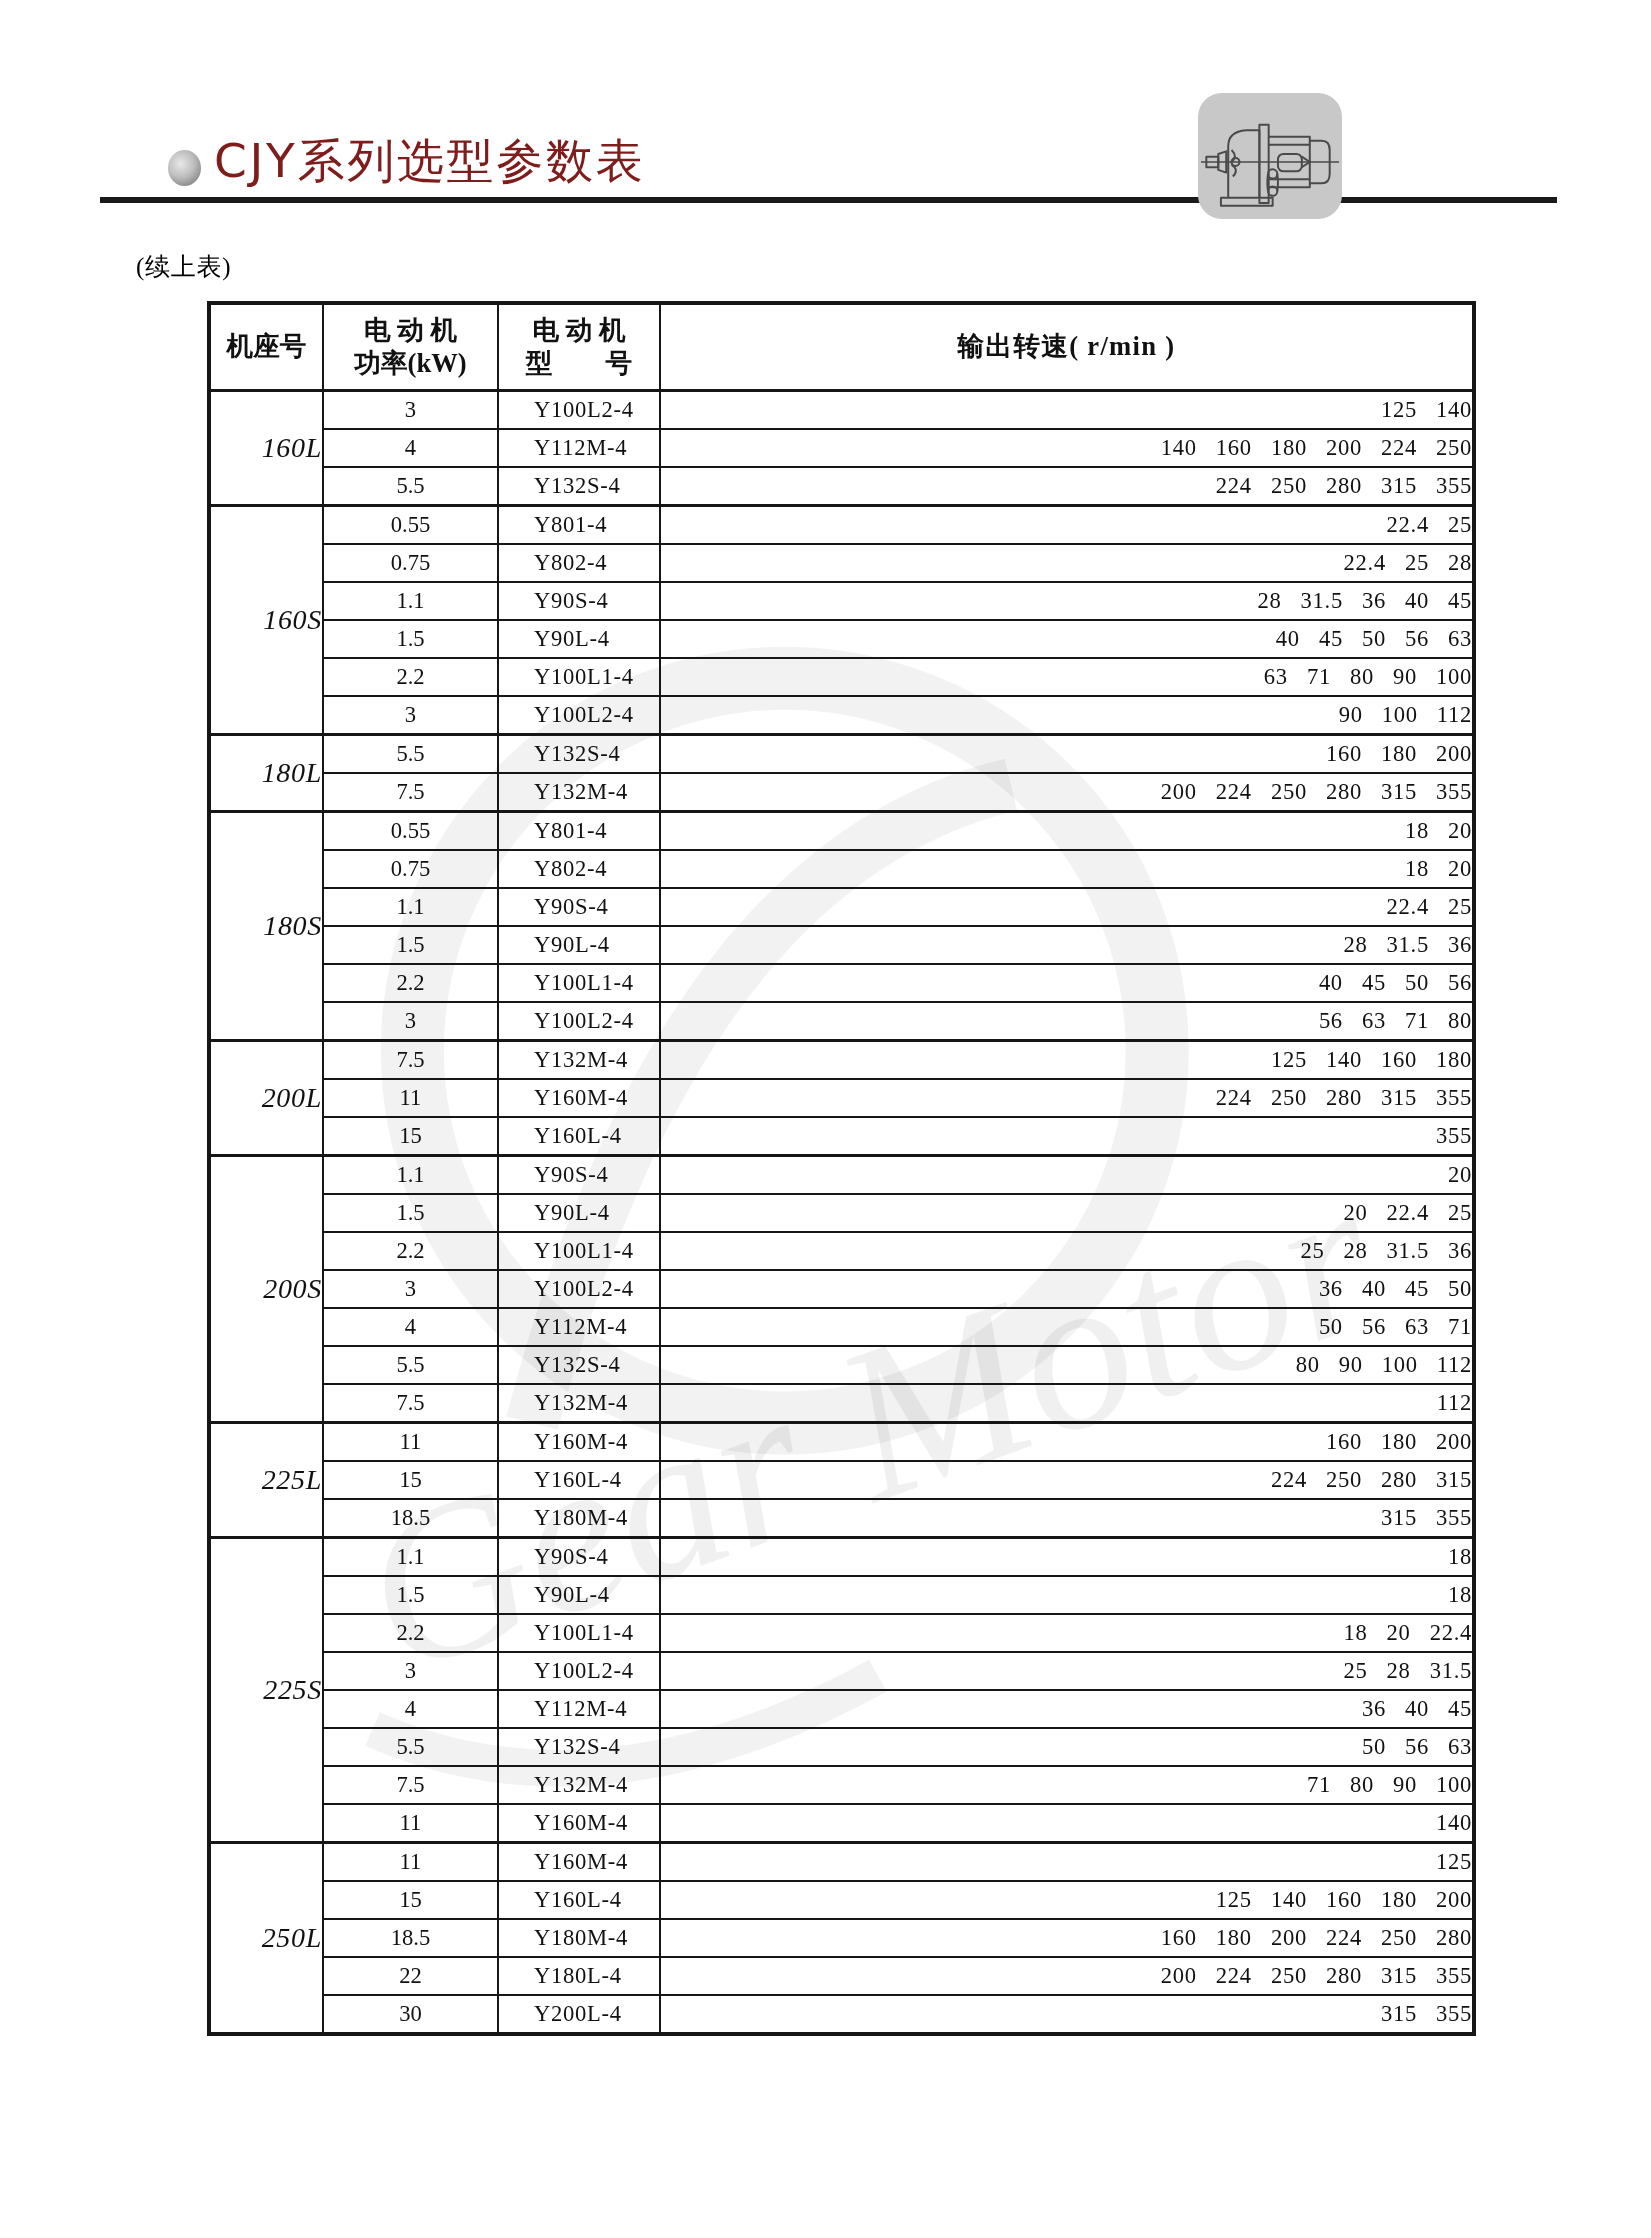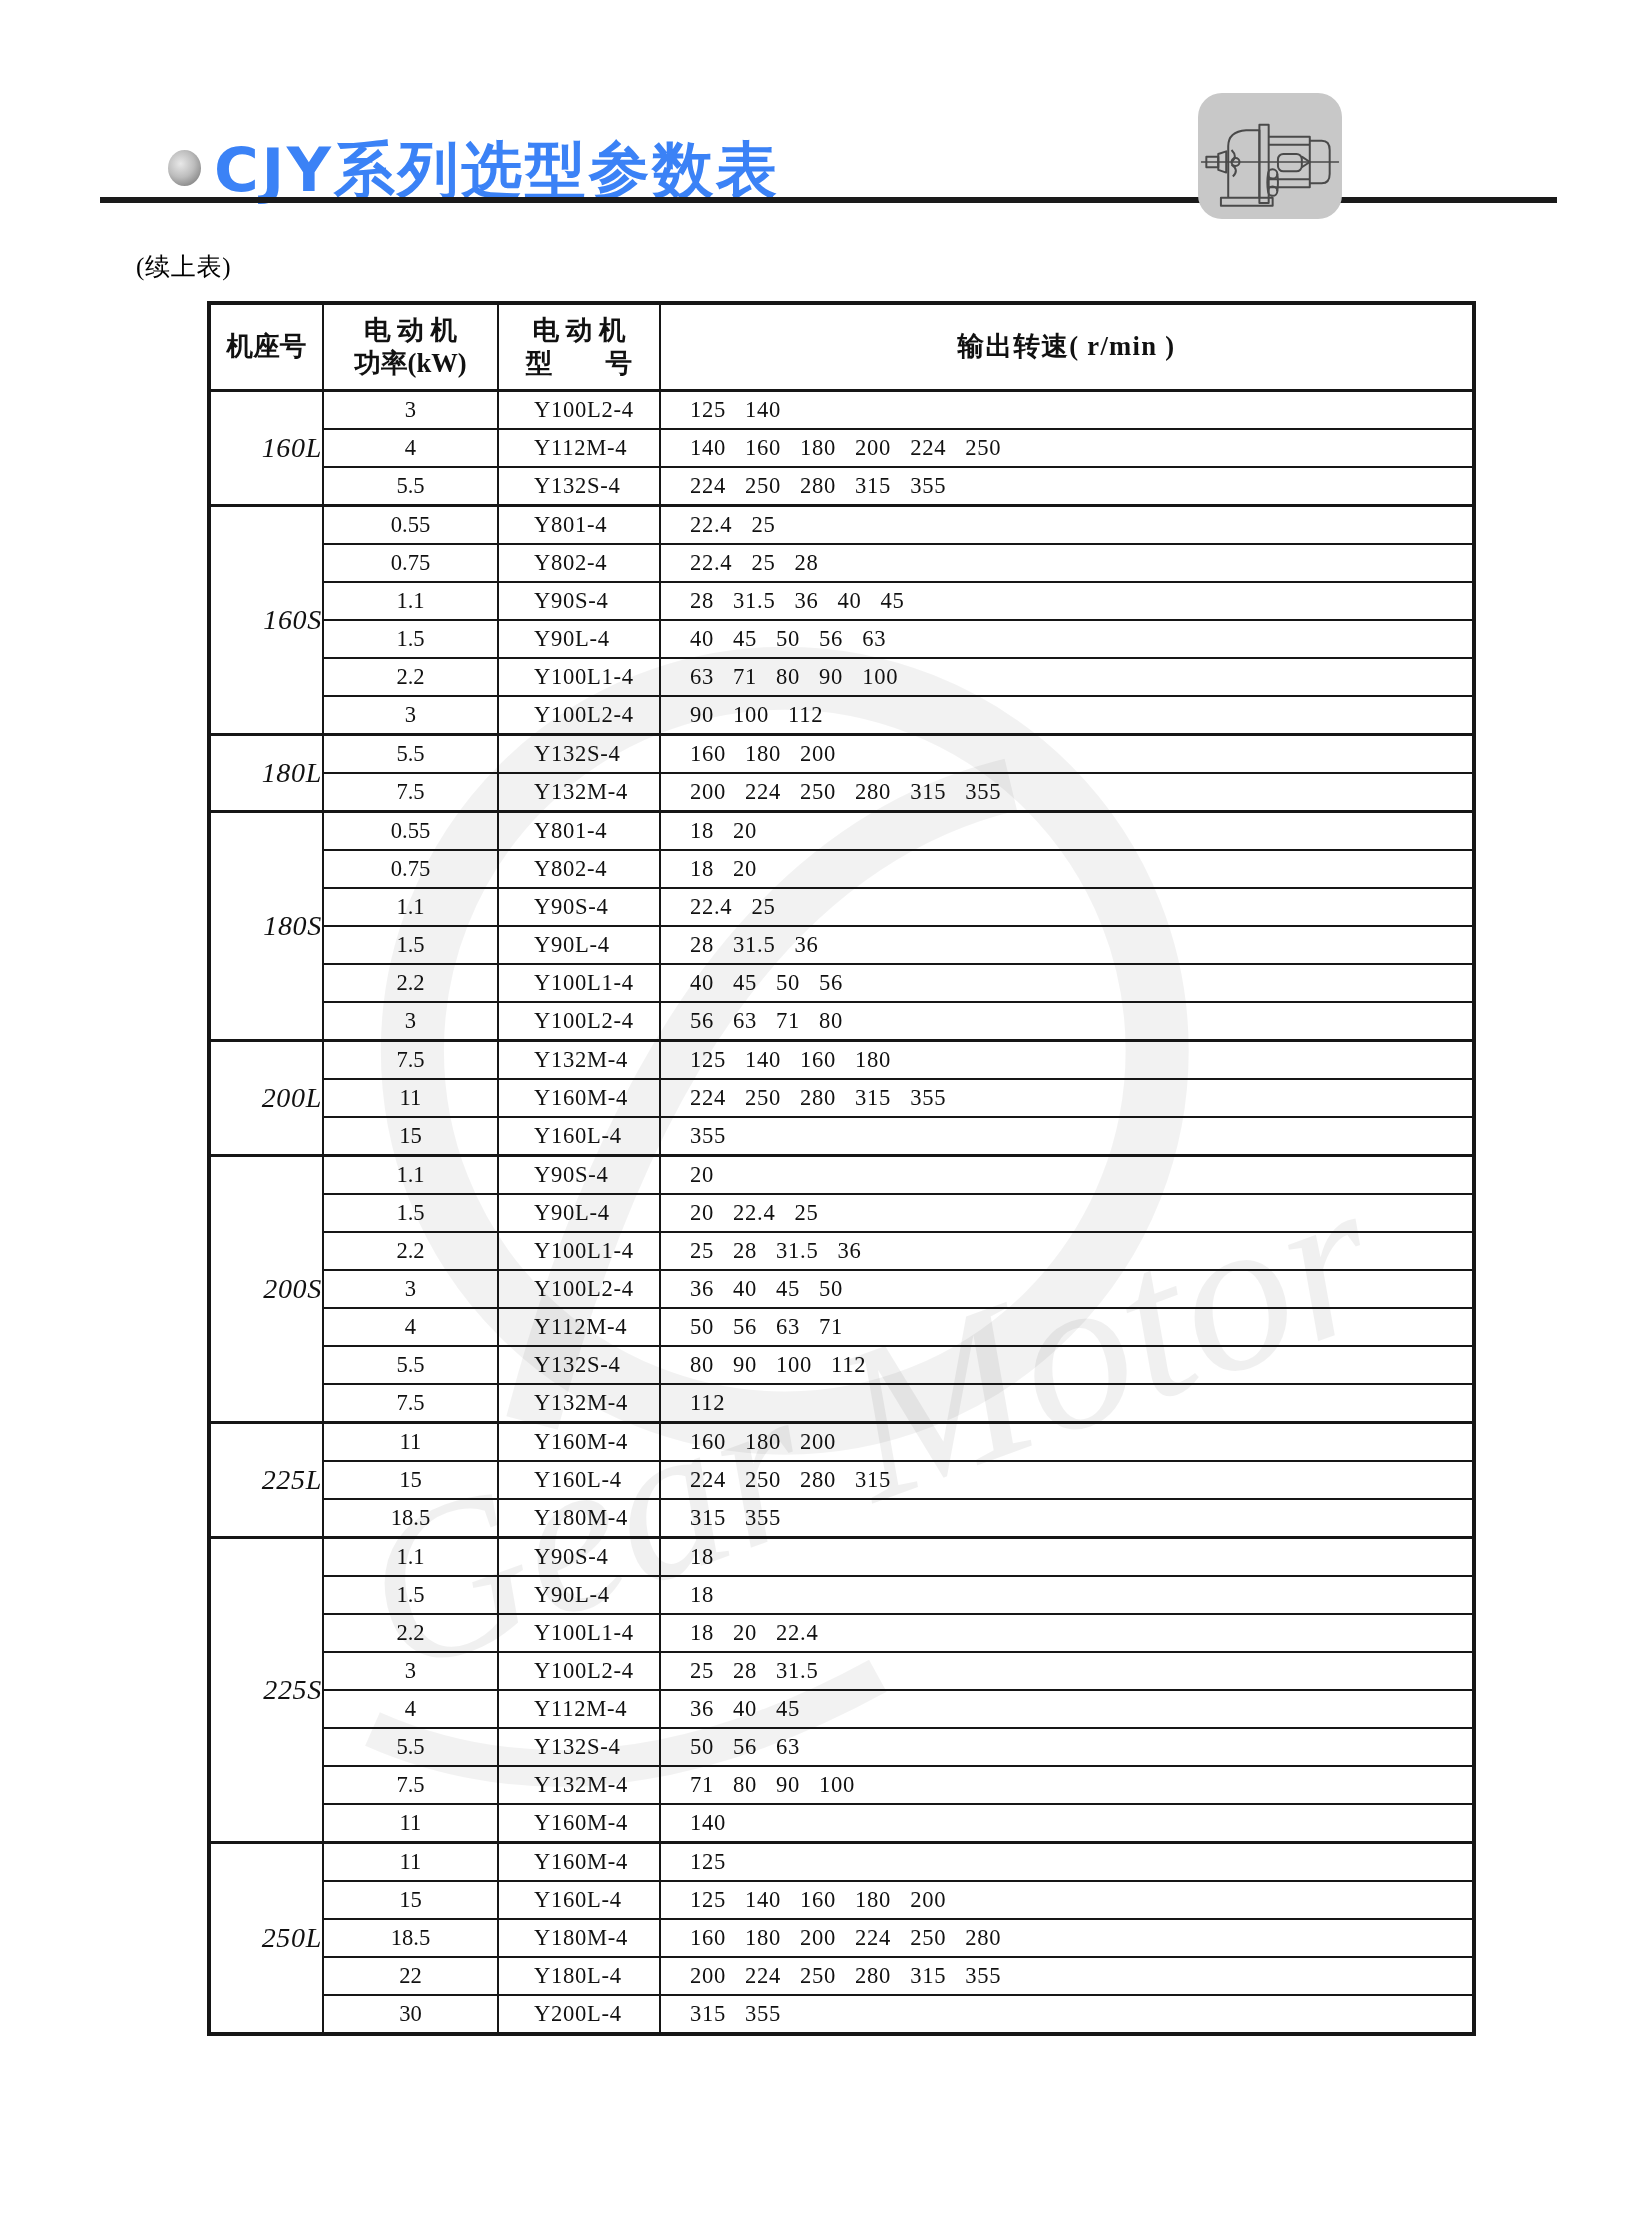--- a/index.html
+++ b/index.html
@@ -13,21 +13,21 @@
   }
   
   .title-bullet{
     position:absolute;left:168px;top:150px;
     width:33px;height:36px;border-radius:50%;
     background:radial-gradient(circle at 38% 38%, #e8e8e8 0%, #bdbdbd 45%, #8f8f8f 75%, #7a7a7a 100%);
   }
   .page-title{
     position:absolute;left:214px;top:130px;margin:0;
     font-family:"DejaVu Sans","Liberation Sans",sans-serif;
-    font-weight:700;font-size:61px;letter-spacing:2.7px;color:#3b82f6;
+    font-weight:400;font-size:47px;letter-spacing:2.7px;color:#7f1d1d;
     white-space:nowrap;
   }
   .header-rule{
     position:absolute;left:100px;top:197px;
     width:1457px;height:6px;background:#1a1a1a;
   }
   .logo-box{
     position:absolute;left:1198px;top:93px;
     width:144px;height:126px;background:#c8c8c8;border-radius:24px;
   }
@@ -61,21 +61,21 @@
     text-align:center;line-height:1.25;
   }
   .param-table thead th .sub{font-weight:bold;}
   .param-table td{height:36px;font-size:22.6px;color:#111;}
   tr.sec-start td{border-top:3.3px solid #161616;}
   td.c-frame{
     text-align:right;font-size:28px;letter-spacing:0.7px;font-style:italic;
   }
   td.c-power{text-align:center;}
   td.c-model{text-align:left;padding-left:35px;letter-spacing:0.7px;}
-  td.c-speeds{text-align:left;padding-left:29px;white-space:pre;letter-spacing:0.7px;}
+  td.c-speeds{text-align:right;padding-left:29px;white-space:pre;letter-spacing:0.7px;}
   .hdr-speed{letter-spacing:1.3px;}
 </style>
 </head>
 <body>
 
 <div class="page">
 
   <svg class="watermark" width="1652" height="2239" viewBox="0 0 2484 3367">
     <g fill="none" stroke="#000000" stroke-opacity="0.05">
       <circle cx="1180" cy="1580" r="560" stroke-width="95"></circle>

